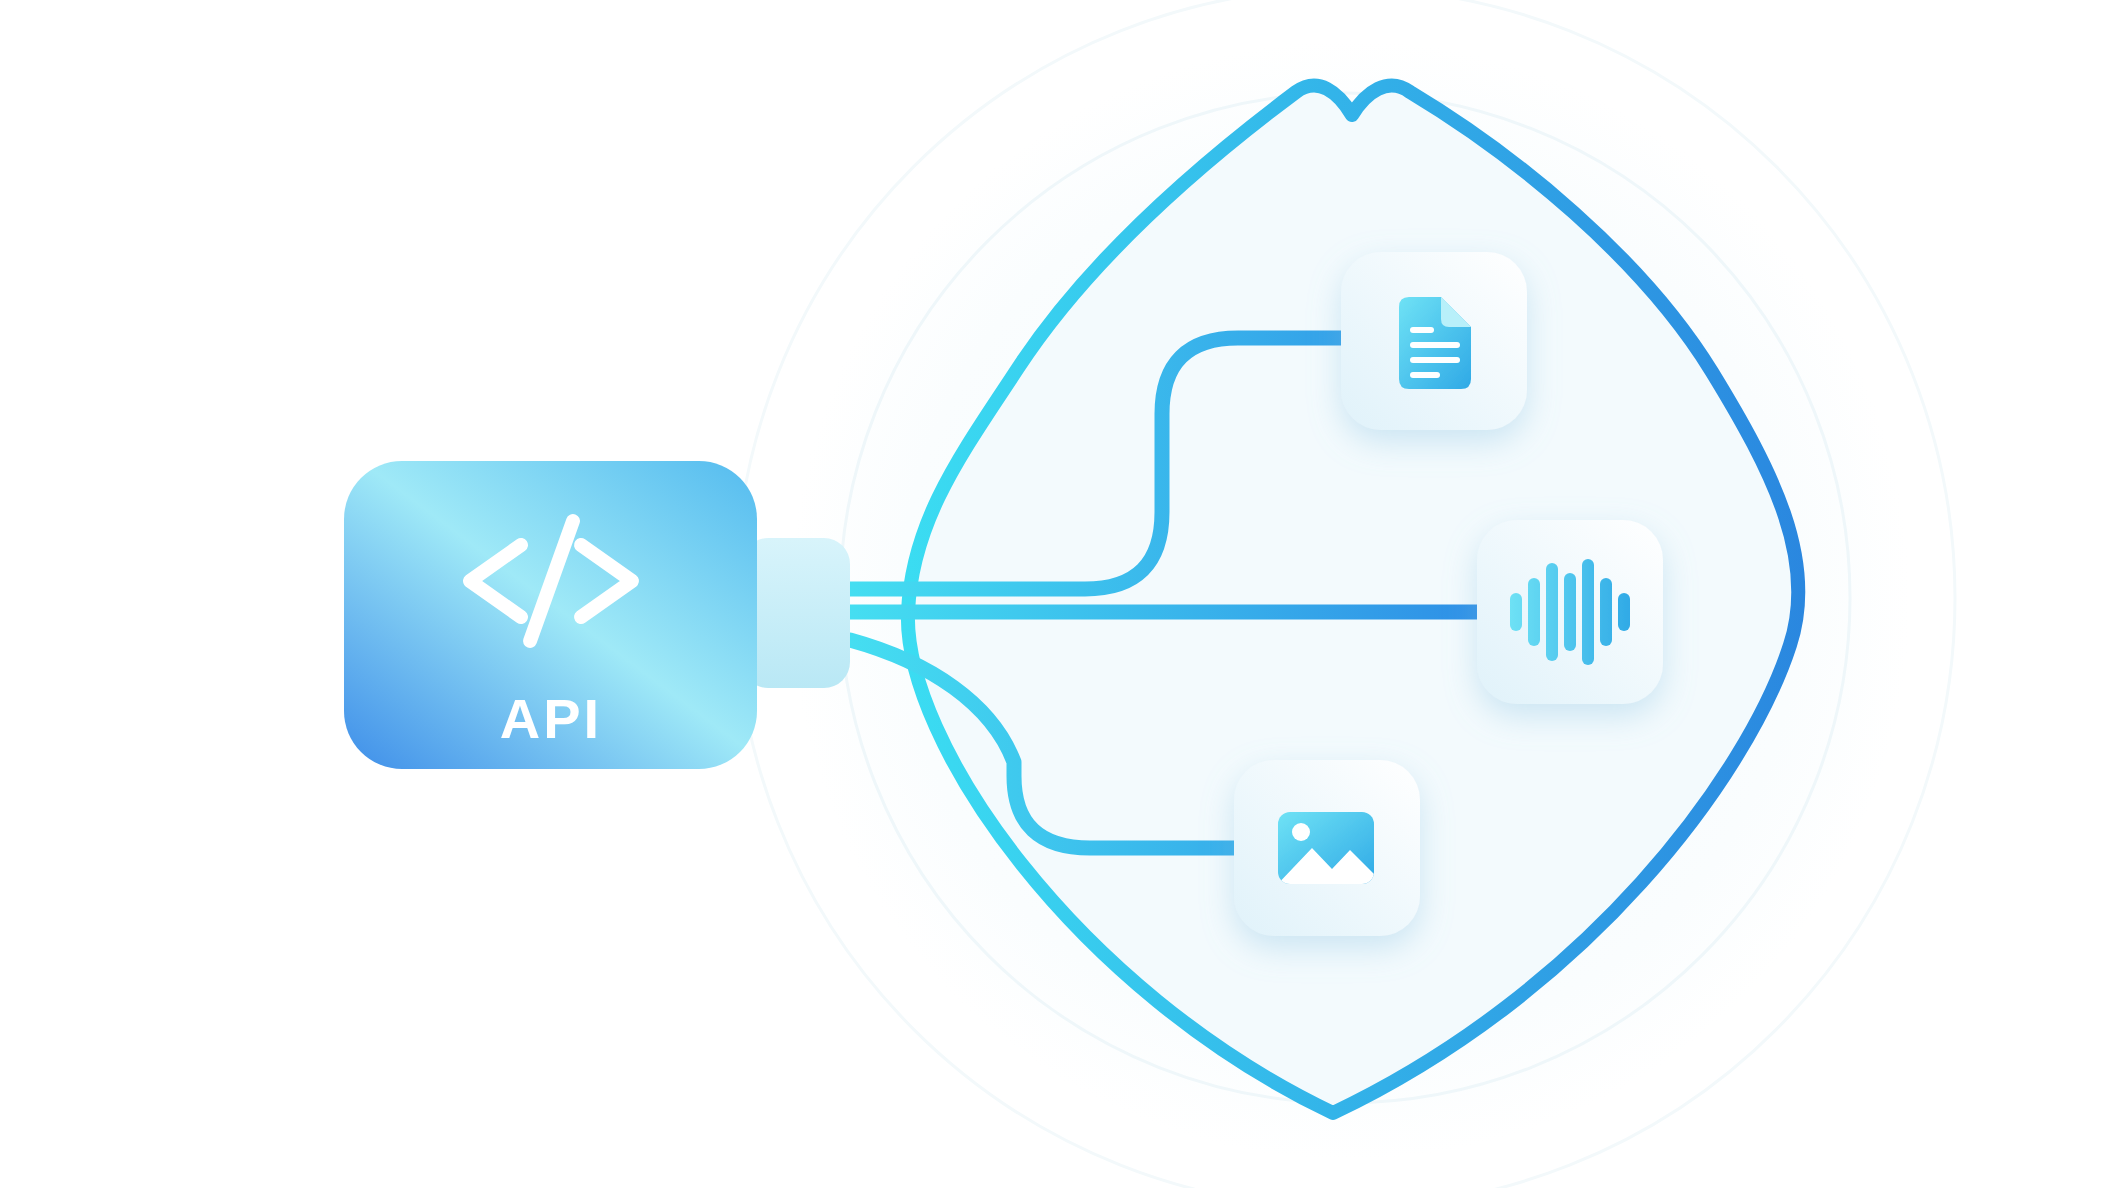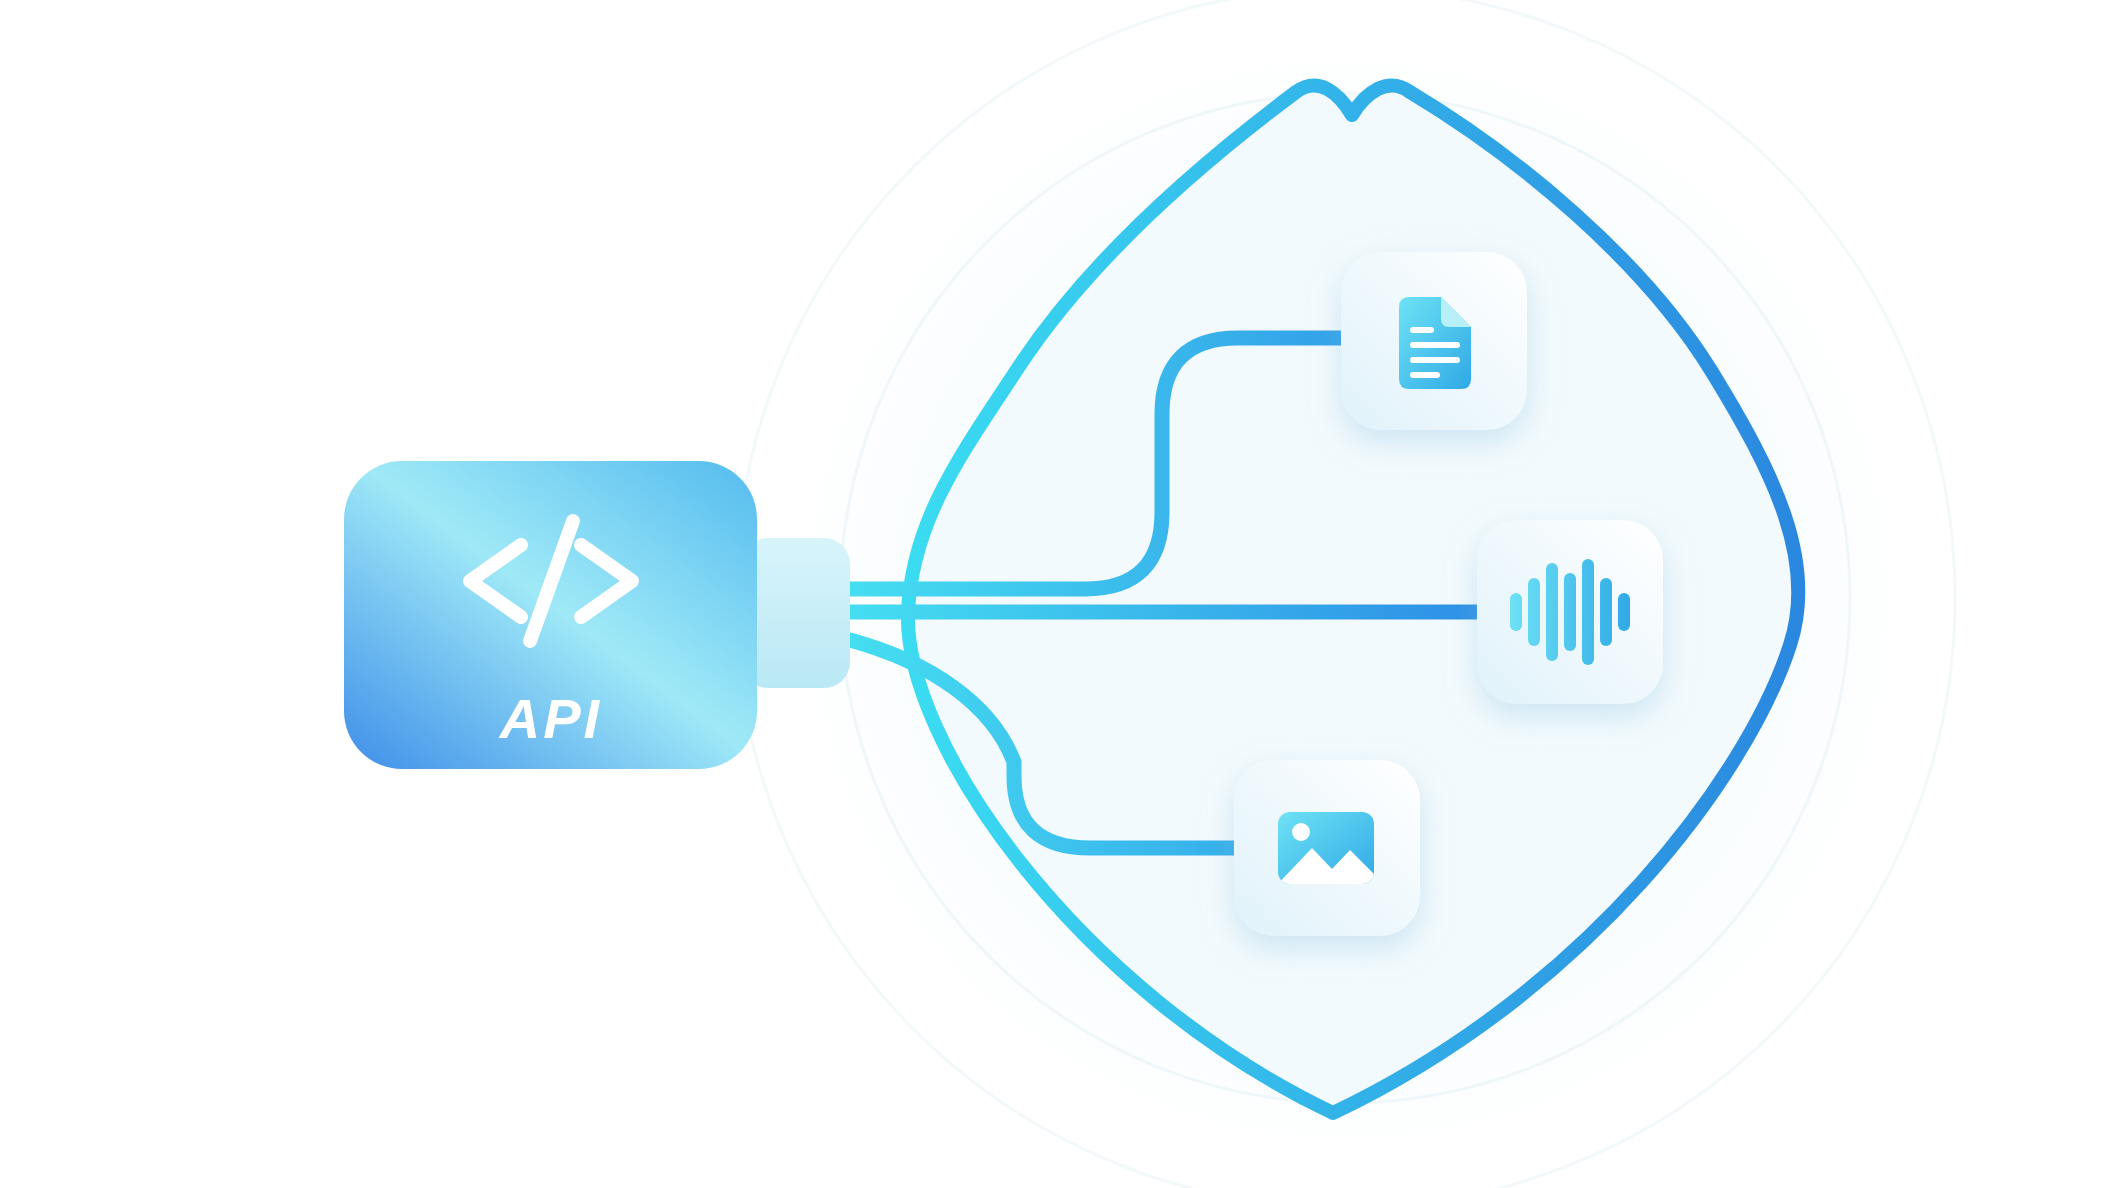--- a/index.html
+++ b/index.html
@@ -3,21 +3,20 @@
 <meta charset="utf-8">
 <style>
   html, body { margin: 0; padding: 0; background: #ffffff; }
   .stage {
     width: 2125px;
     height: 1188px;
     position: relative;
     background: #ffffff;
     overflow: hidden;
     font-family: "Liberation Sans", sans-serif;
-    font-style: italic;
   }
   .stage svg { display: block; width: 100%; height: 100%; }
   .api-text {
     font-family: "Liberation Sans", sans-serif;
     font-weight: bold;
     letter-spacing: 3px;
   }
 </style>
 </head>
 <body>

